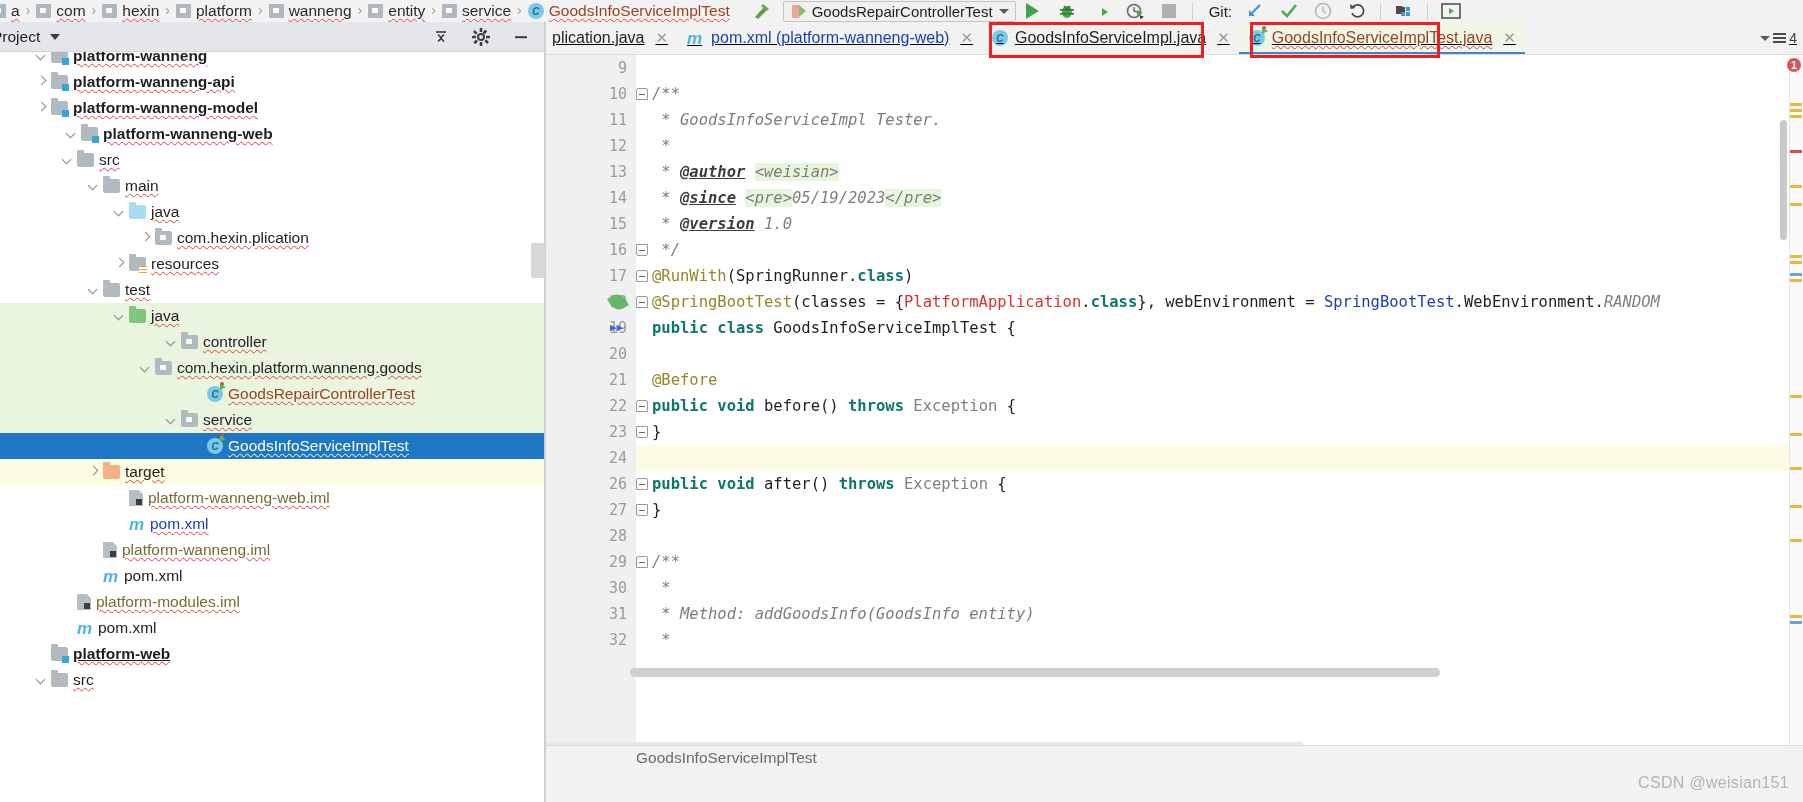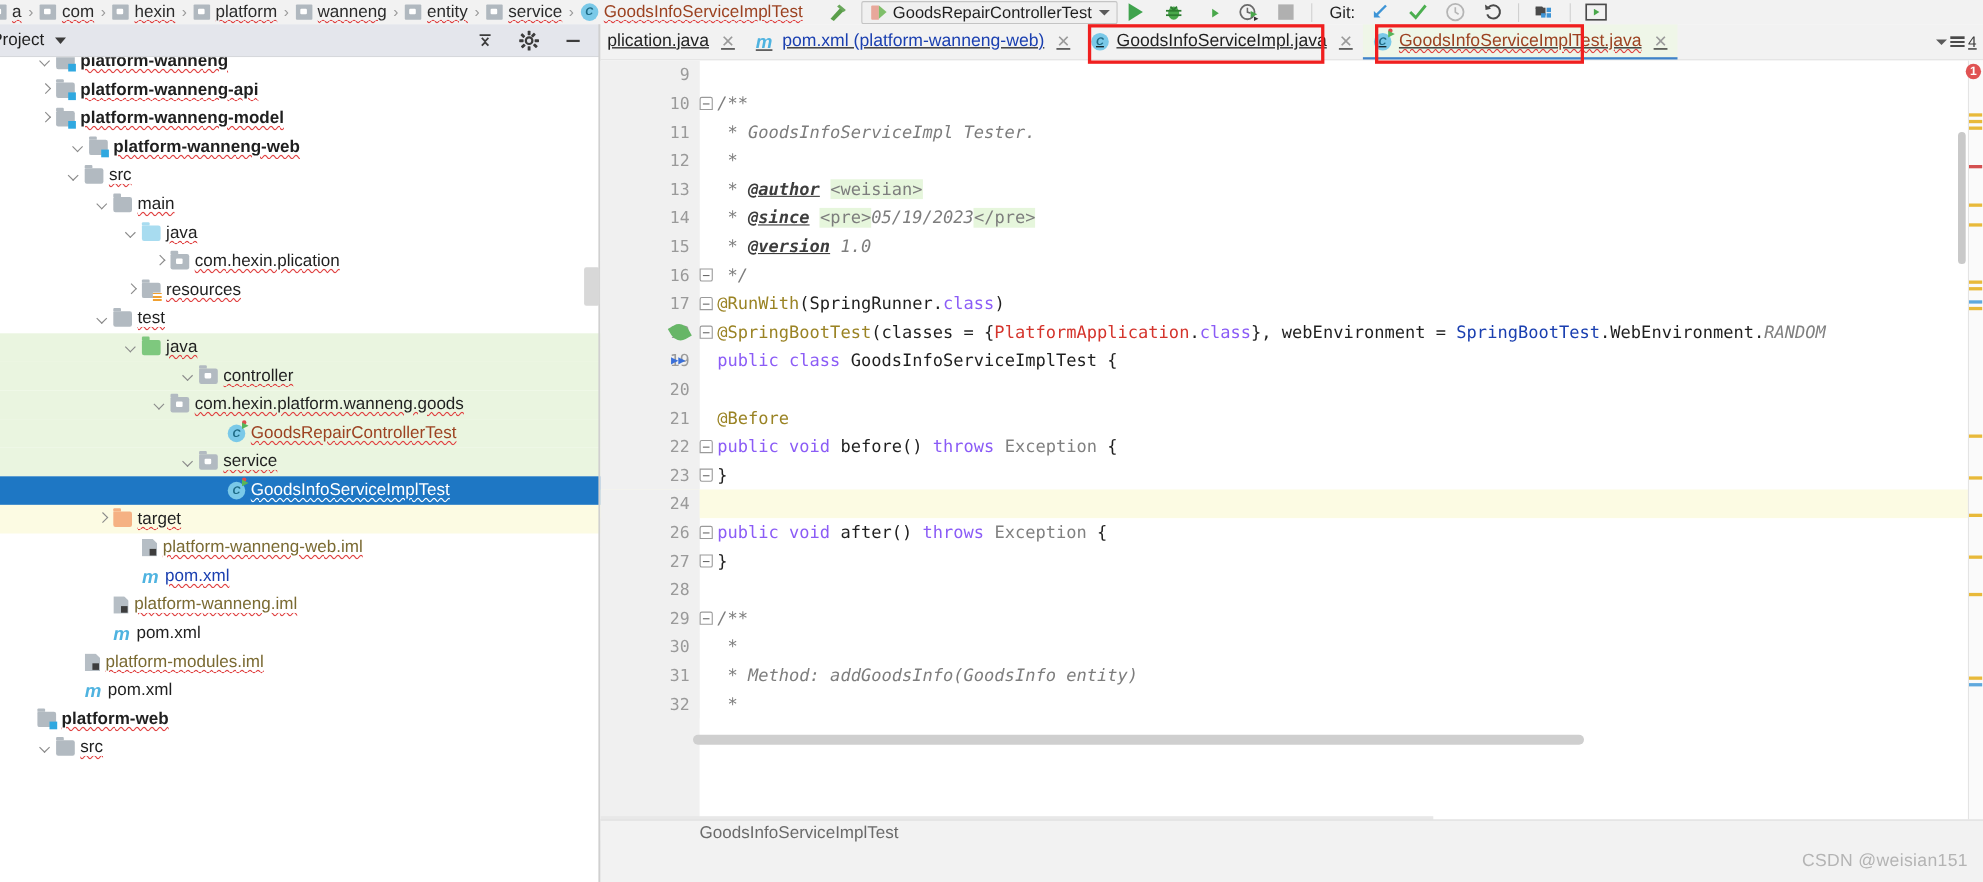--- a/index.html
+++ b/index.html
@@ -192,23 +192,23 @@
     position:absolute; left:90px; width:12px; height:12px;
     border:1px solid #9a9a9a; background:#ffffff; border-radius:2px;
   }
   .fold-minus::after{ content:""; position:absolute; left:2px; top:4.5px; width:6px; height:1.5px; background:#6a6a6a; }
   .fold-start { border-radius:2px 2px 0 0; }
   .fold-end   { border-radius:0 0 2px 2px; }
 
   
   .cm   { color:#7d7d7d; font-style:italic; }
   .cmtag{ color:#3d3d3d; font-style:italic; font-weight:bold; text-decoration:underline; }
-  .cmhl { background:#e6f6dc; color:#7d7d7d; }
+  .cmhl { background:#e6f6dc; color:#7d7d7d; font-style:italic; }
   .ann  { color:#9a8324; }
-  .kw   { color:#8b5cf6; font-weight:normal; }
+  .kw   { color:#0f766e; font-weight:bold; }
   .typ  { color:#1f1f1f; }
   .red  { color:#d4342c; }
   .blu  { color:#1a3fb0; }
   .gry  { color:#808080; }
   .itr  { color:#808080; font-style:italic; }
 
   
   #an-gutter {
     position:absolute; right:0; top:55px; width:14px; height:690px;
     background:#fafafa; border-left:1px solid #e4e4e4;
@@ -520,21 +520,21 @@
     <div class="trow" style="padding-left: 60px;">
       <span class="arrow"></span>
       <span class="iml-ico"></span>
       <span class="tlabel c-iml">platform-modules.iml</span>
     </div>
     <div class="trow" style="padding-left: 60px;">
       <span class="arrow"></span>
       <span class="m-ico">m</span>
       <span class="tlabel plain">pom.xml</span>
     </div>
-    <div class="trow" style="padding-left: 17px;">
+    <div class="trow" style="padding-left: 34px; text-decoration: underline;">
       <span class="arrow"></span>
       <span class="ficon f-grey mod-badge"></span>
       <span class="tlabel bold">platform-web</span>
     </div>
     <div class="trow" style="padding-left: 34px;">
       <span class="arrow down"></span>
       <span class="ficon f-grey"></span>
       <span class="tlabel">src</span>
     </div>
   </div>

